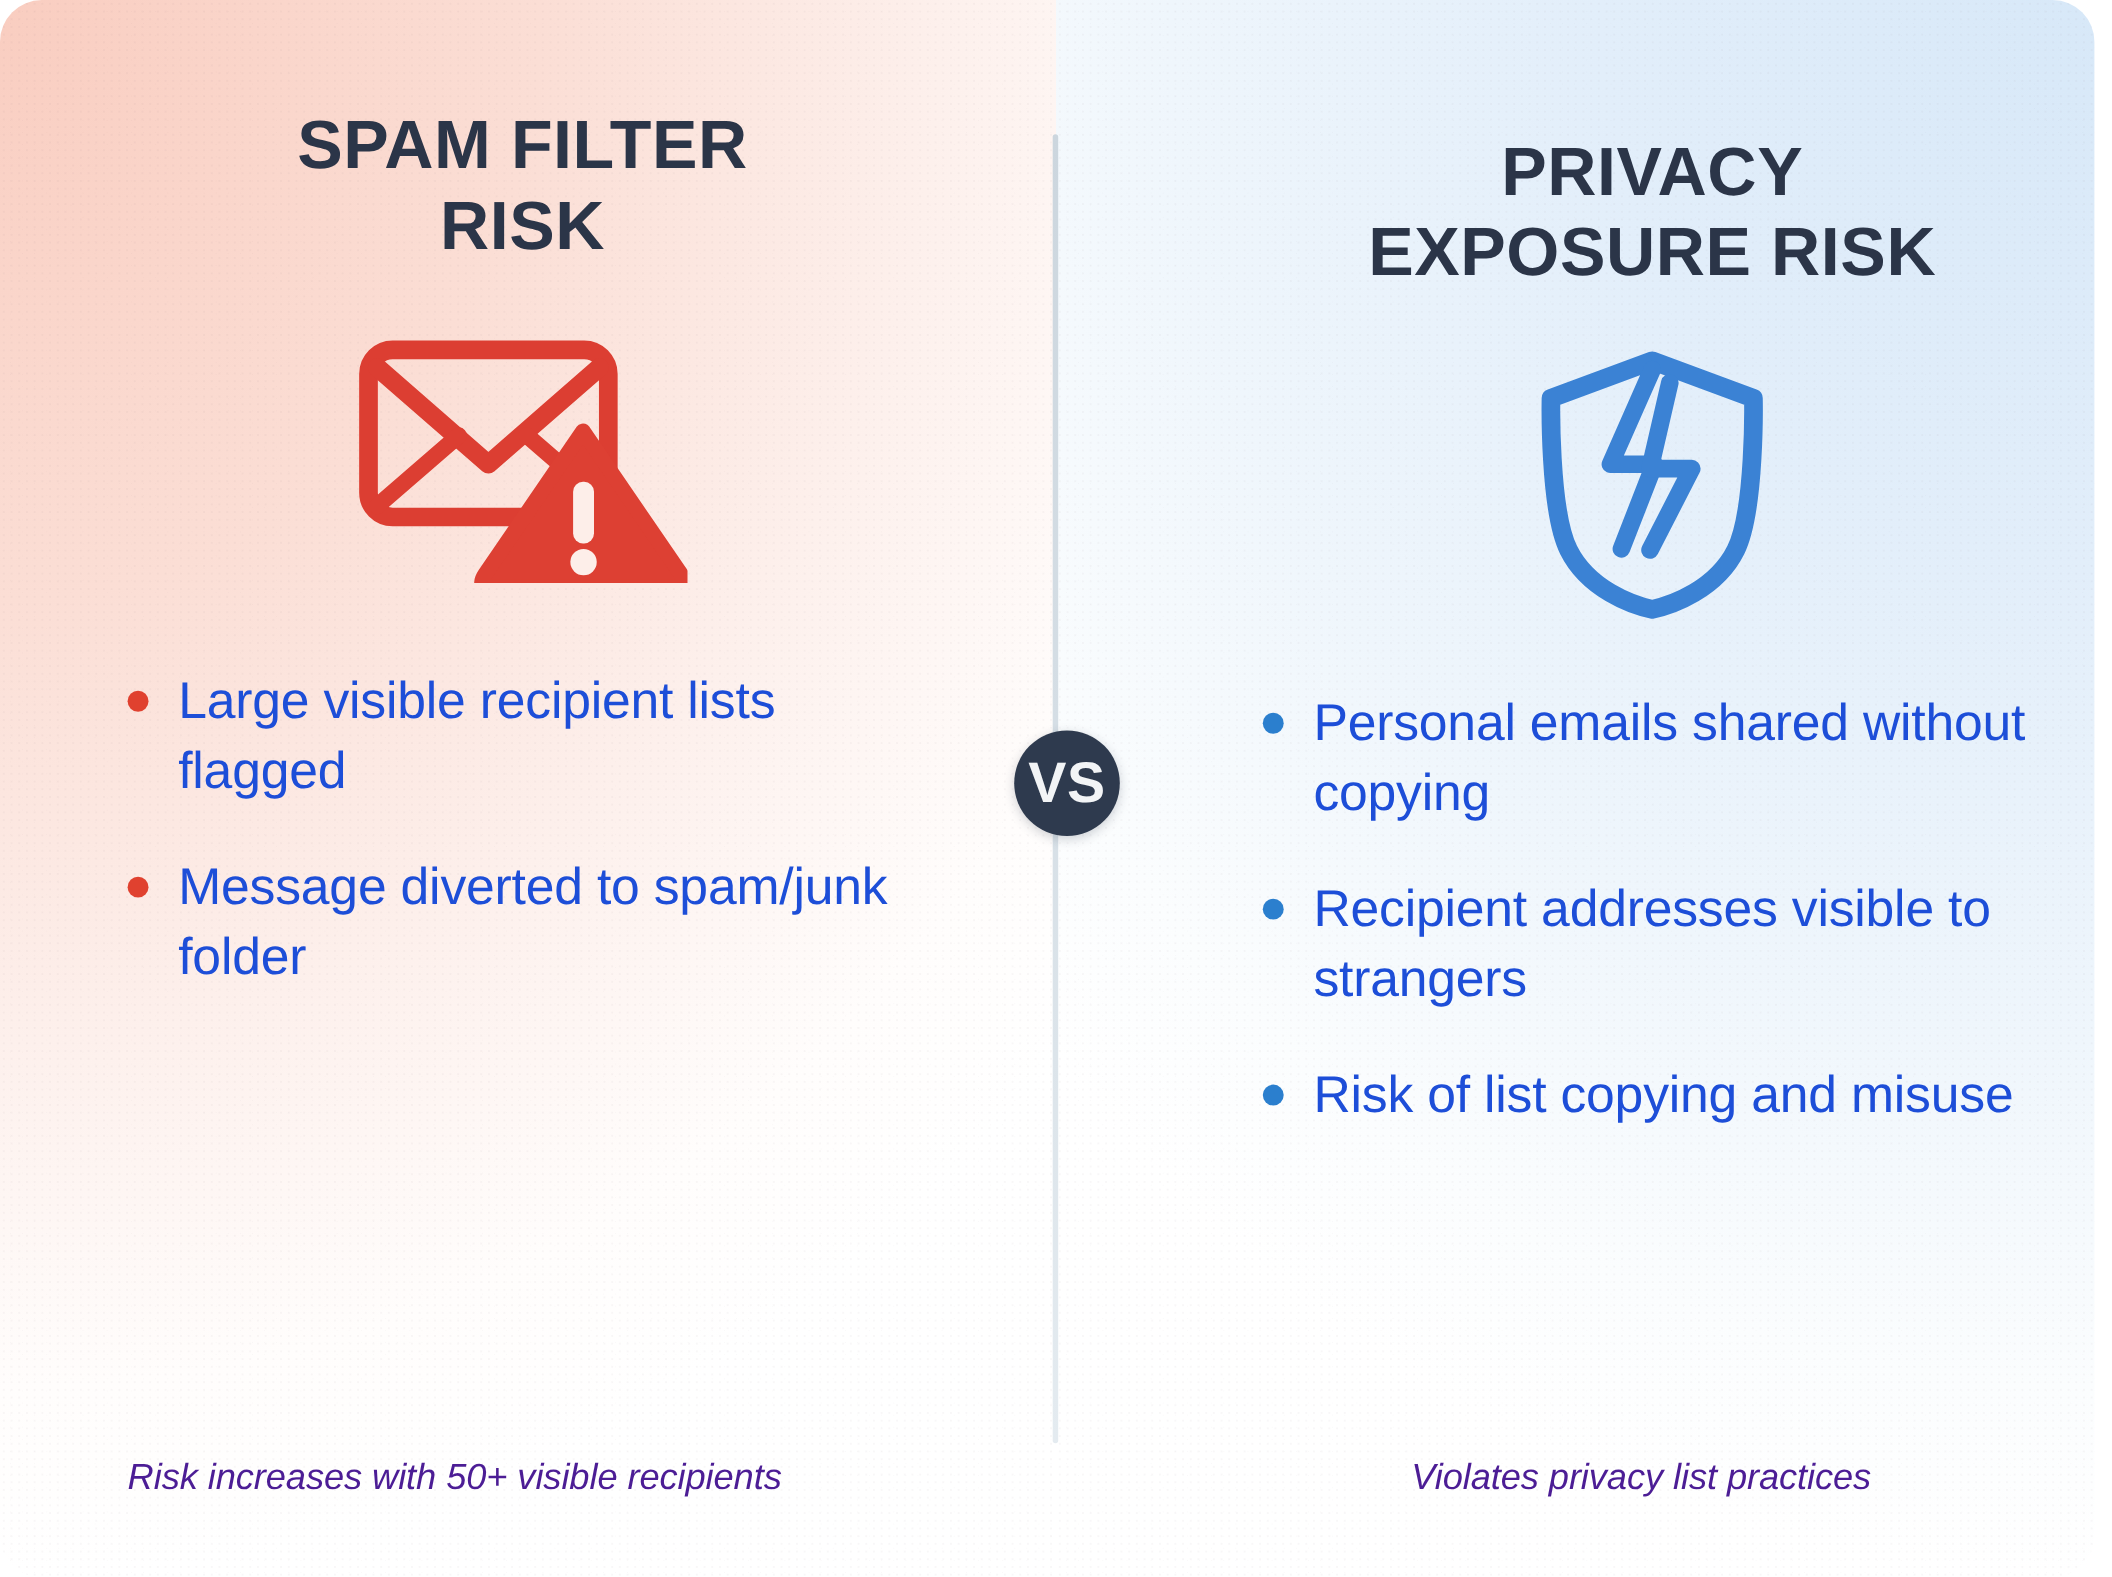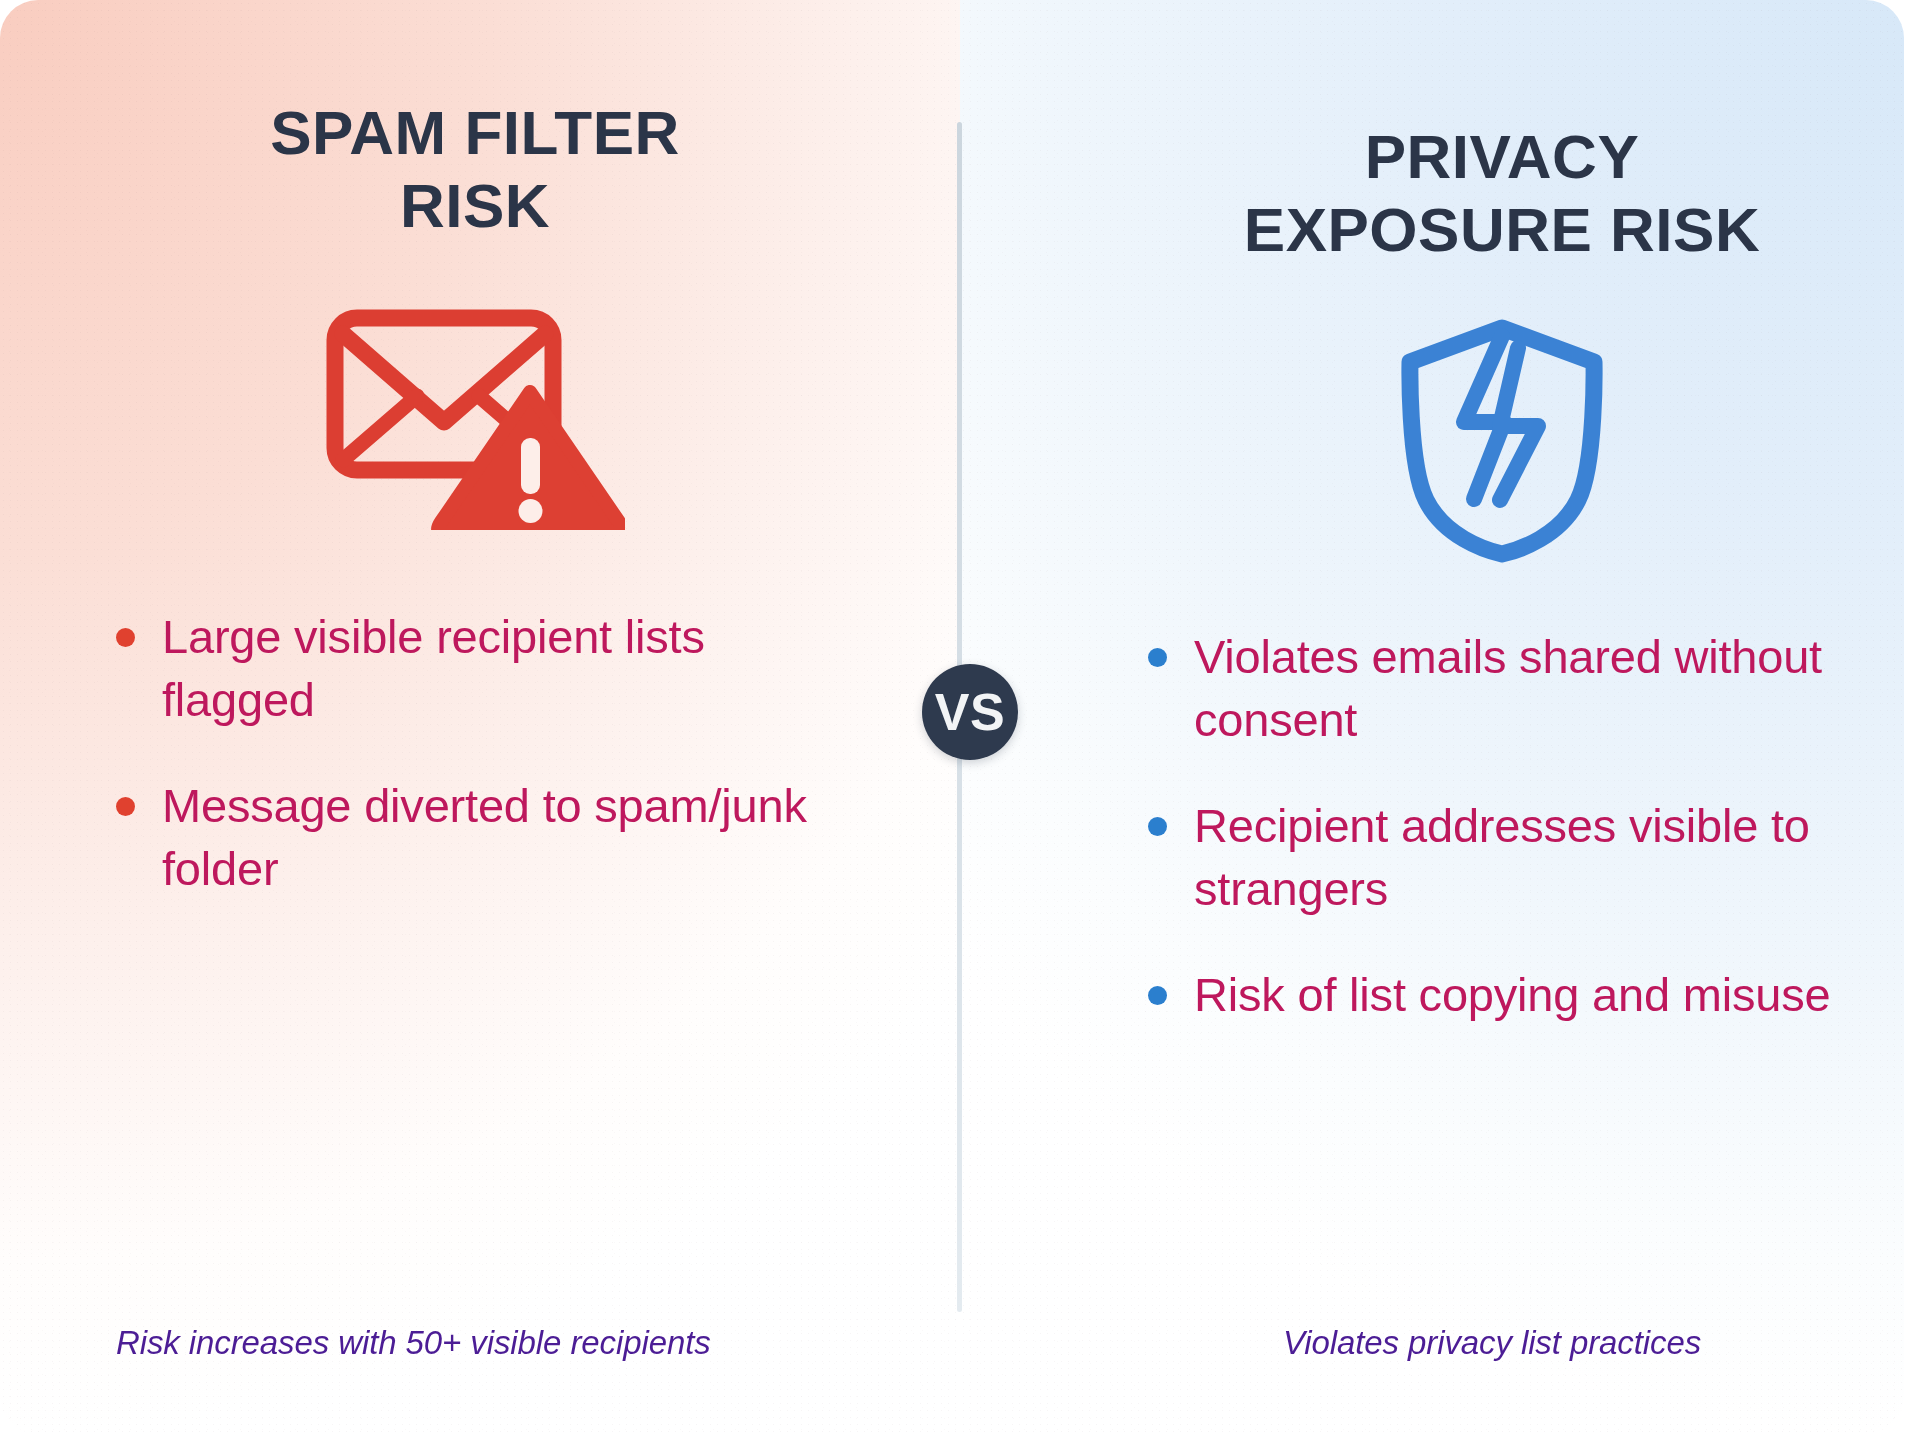--- a/index.html
+++ b/index.html
@@ -126,21 +126,21 @@
     padding: 0;
     width: 100%;
   }
   .column.left  .bullets { margin-top: 66px; }
   .column.right .bullets { margin-top: 62px; }
 
   .bullet {
     position: relative;
     padding-left: 52px;
     margin-bottom: 44px;
-    color: #be185d;
+    color: #1d4ed8;
     font-size: 47px;
     line-height: 1.33;
     letter-spacing: -.2px;
   }
   .bullet:last-child { margin-bottom: 0; }
   .bullet .dot {
     position: absolute;
     left: 6px;
     top: 22px;
     width: 19px;
@@ -226,21 +226,21 @@
                  C16 150 18 48 18 48 Z" fill="none" stroke="#3b82d4" stroke-width="17" stroke-linejoin="round"></path>
 
         <path d="M110 22 L72 108 L112 108 L82 185" fill="none" stroke="#3b82d4" stroke-width="16" stroke-linecap="round" stroke-linejoin="round"></path>
         <path d="M126 34 L108 112 L146 112 L108 186" fill="none" stroke="#3b82d4" stroke-width="16" stroke-linecap="round" stroke-linejoin="round"></path>
       </svg>
     </div>
 
     <ul class="bullets">
       <li class="bullet">
         <span class="dot"></span>
-        <span>Violates emails shared without consent</span>
+        <span>Personal emails shared without copying</span>
       </li>
       <li class="bullet">
         <span class="dot"></span>
         <span>Recipient addresses visible to strangers</span>
       </li>
       <li class="bullet">
         <span class="dot"></span>
         <span>Risk of list copying and misuse</span>
       </li>
     </ul>

